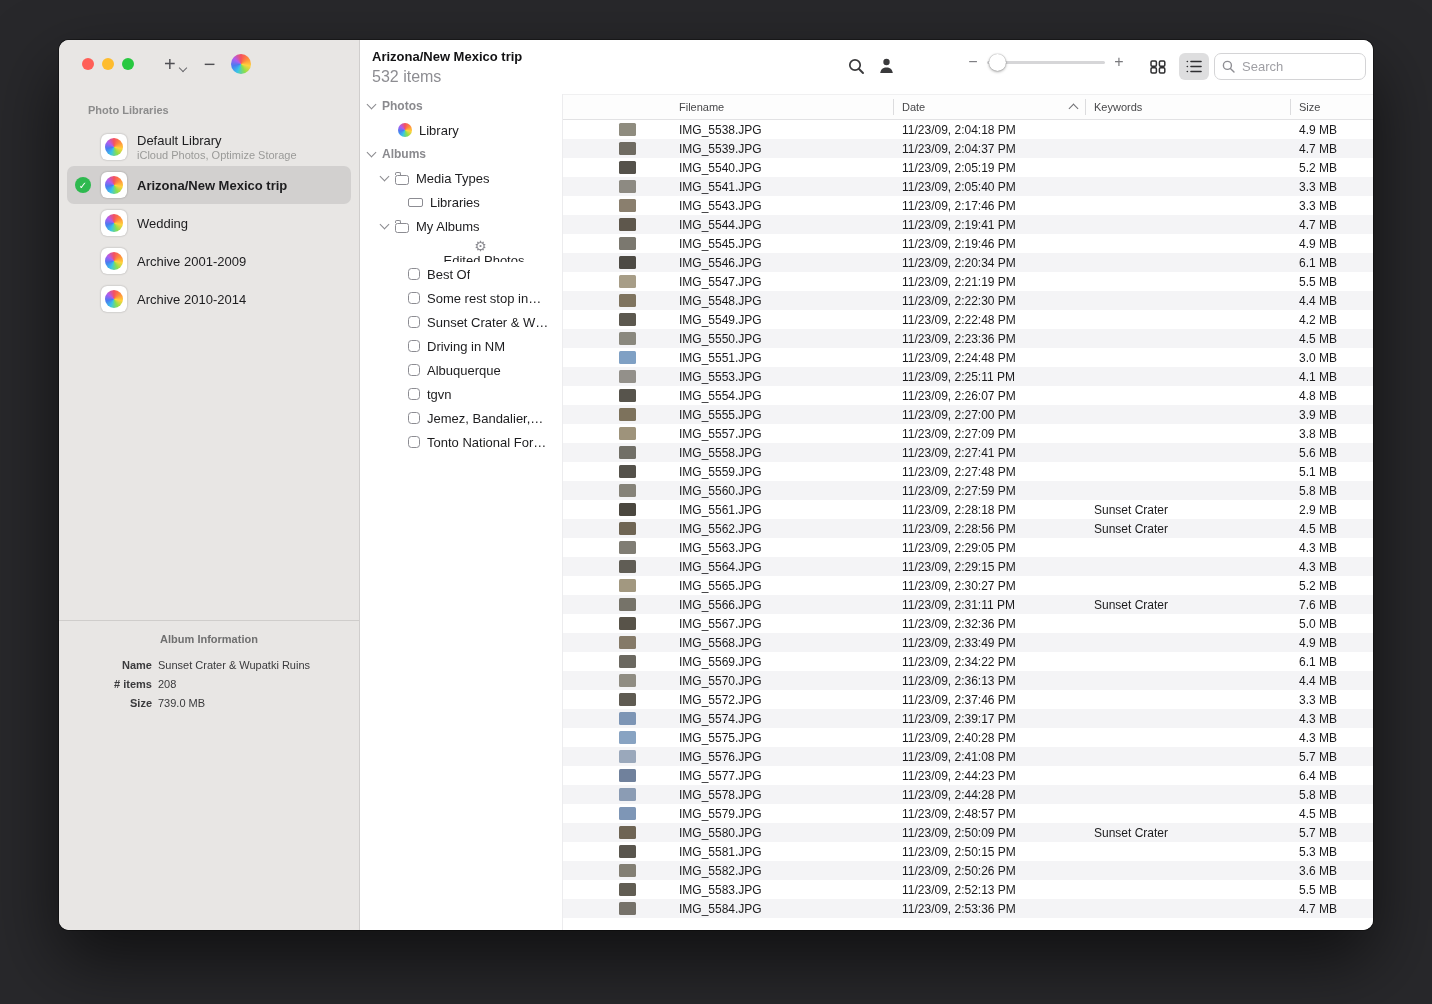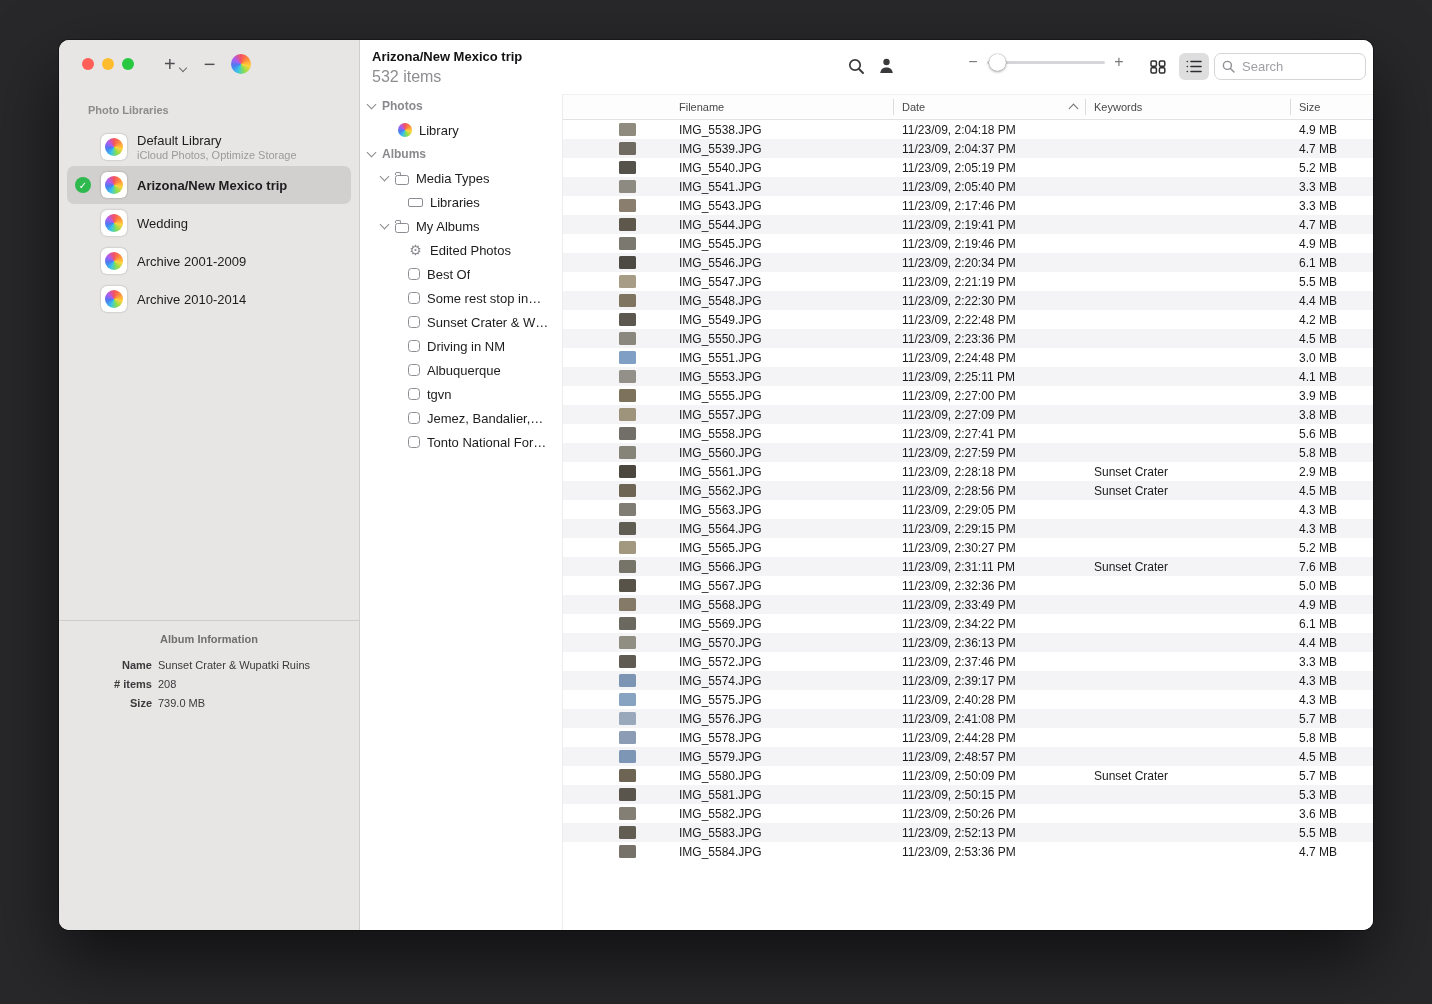--- a/index.html
+++ b/index.html
@@ -312,21 +312,21 @@
               <span class="ticon ti-pano"></span>
               <span class="tlabel">Libraries</span>
             </div>
 
             <div class="titem" style="padding-left: 19px;">
               <span class="chev"></span>
               <span class="ticon ti-folder"></span>
               <span class="tlabel">My Albums</span>
             </div>
 
-            <div class="titem" style="padding-left: 46px;">
+            <div class="titem" style="padding-left: 46px; flex-direction: column;">
 
               <span class="ticon ti-gear"></span>
               <span class="tlabel">Edited Photos</span>
             </div>
 
             <div class="titem" style="padding-left: 46px;">
 
               <span class="ticon ti-album"></span>
               <span class="tlabel">Best Of</span>
             </div>
@@ -521,20 +521,29 @@
               <div class="trow">
                 <div class="td td-thumb">
                   <span class="thumb" style="background: rgb(147, 144, 138);"></span>
                 </div>
                 <div class="td">IMG_5553.JPG</div>
                 <div class="td">11/23/09, 2:25:11 PM</div>
                 <div class="td"></div>
                 <div class="td">4.1 MB</div>
               </div>
 
+              <div class="trow">
+                <div class="td td-thumb">
+                  <span class="thumb" style="background: rgb(87, 84, 76);"></span>
+                </div>
+                <div class="td">IMG_5554.JPG</div>
+                <div class="td">11/23/09, 2:26:07 PM</div>
+                <div class="td"></div>
+                <div class="td">4.8 MB</div>
+              </div>
 
               <div class="trow">
                 <div class="td td-thumb">
                   <span class="thumb" style="background: rgb(125, 114, 92);"></span>
                 </div>
                 <div class="td">IMG_5555.JPG</div>
                 <div class="td">11/23/09, 2:27:00 PM</div>
                 <div class="td"></div>
                 <div class="td">3.9 MB</div>
               </div>
@@ -552,20 +561,29 @@
               <div class="trow">
                 <div class="td td-thumb">
                   <span class="thumb" style="background: rgb(113, 111, 103);"></span>
                 </div>
                 <div class="td">IMG_5558.JPG</div>
                 <div class="td">11/23/09, 2:27:41 PM</div>
                 <div class="td"></div>
                 <div class="td">5.6 MB</div>
               </div>
 
+              <div class="trow">
+                <div class="td td-thumb">
+                  <span class="thumb" style="background: rgb(84, 81, 74);"></span>
+                </div>
+                <div class="td">IMG_5559.JPG</div>
+                <div class="td">11/23/09, 2:27:48 PM</div>
+                <div class="td"></div>
+                <div class="td">5.1 MB</div>
+              </div>
 
               <div class="trow">
                 <div class="td td-thumb">
                   <span class="thumb" style="background: rgb(134, 131, 121);"></span>
                 </div>
                 <div class="td">IMG_5560.JPG</div>
                 <div class="td">11/23/09, 2:27:59 PM</div>
                 <div class="td"></div>
                 <div class="td">5.8 MB</div>
               </div>
@@ -704,20 +722,29 @@
               <div class="trow">
                 <div class="td td-thumb">
                   <span class="thumb" style="background: rgb(154, 168, 187);"></span>
                 </div>
                 <div class="td">IMG_5576.JPG</div>
                 <div class="td">11/23/09, 2:41:08 PM</div>
                 <div class="td"></div>
                 <div class="td">5.7 MB</div>
               </div>
 
+              <div class="trow">
+                <div class="td td-thumb">
+                  <span class="thumb" style="background: rgb(112, 129, 156);"></span>
+                </div>
+                <div class="td">IMG_5577.JPG</div>
+                <div class="td">11/23/09, 2:44:23 PM</div>
+                <div class="td"></div>
+                <div class="td">6.4 MB</div>
+              </div>
 
               <div class="trow">
                 <div class="td td-thumb">
                   <span class="thumb" style="background: rgb(139, 156, 180);"></span>
                 </div>
                 <div class="td">IMG_5578.JPG</div>
                 <div class="td">11/23/09, 2:44:28 PM</div>
                 <div class="td"></div>
                 <div class="td">5.8 MB</div>
               </div>

